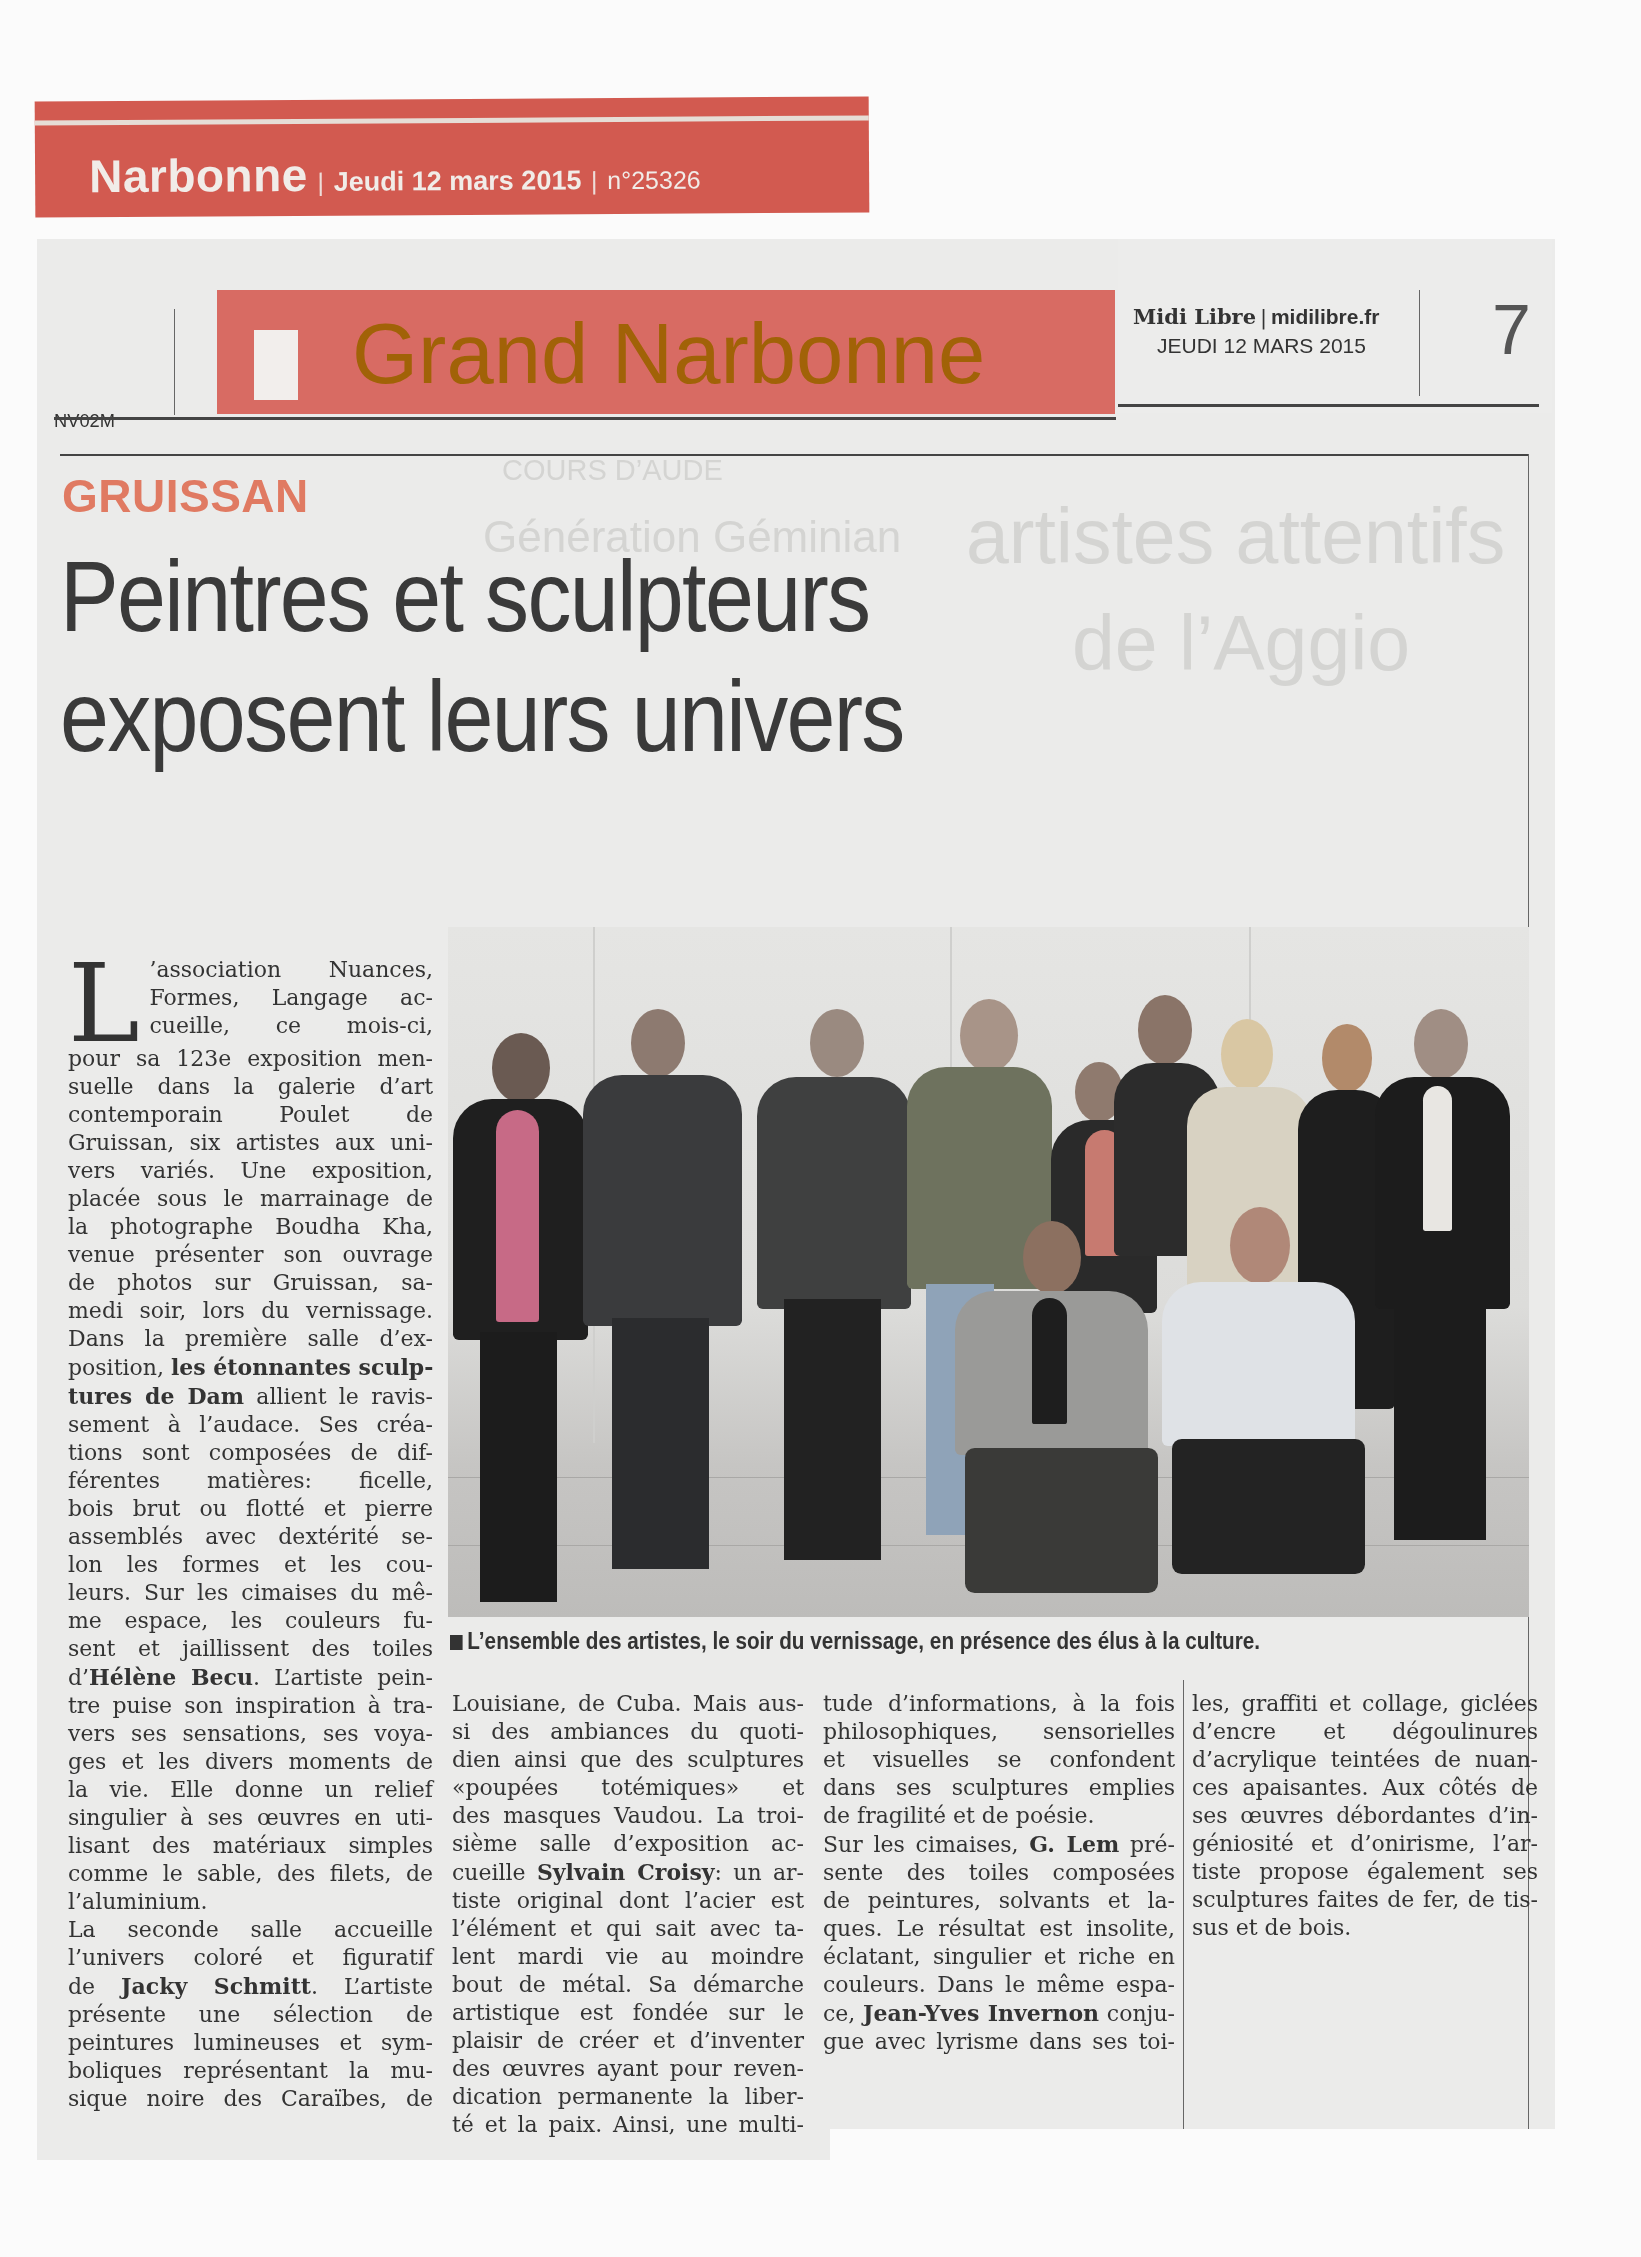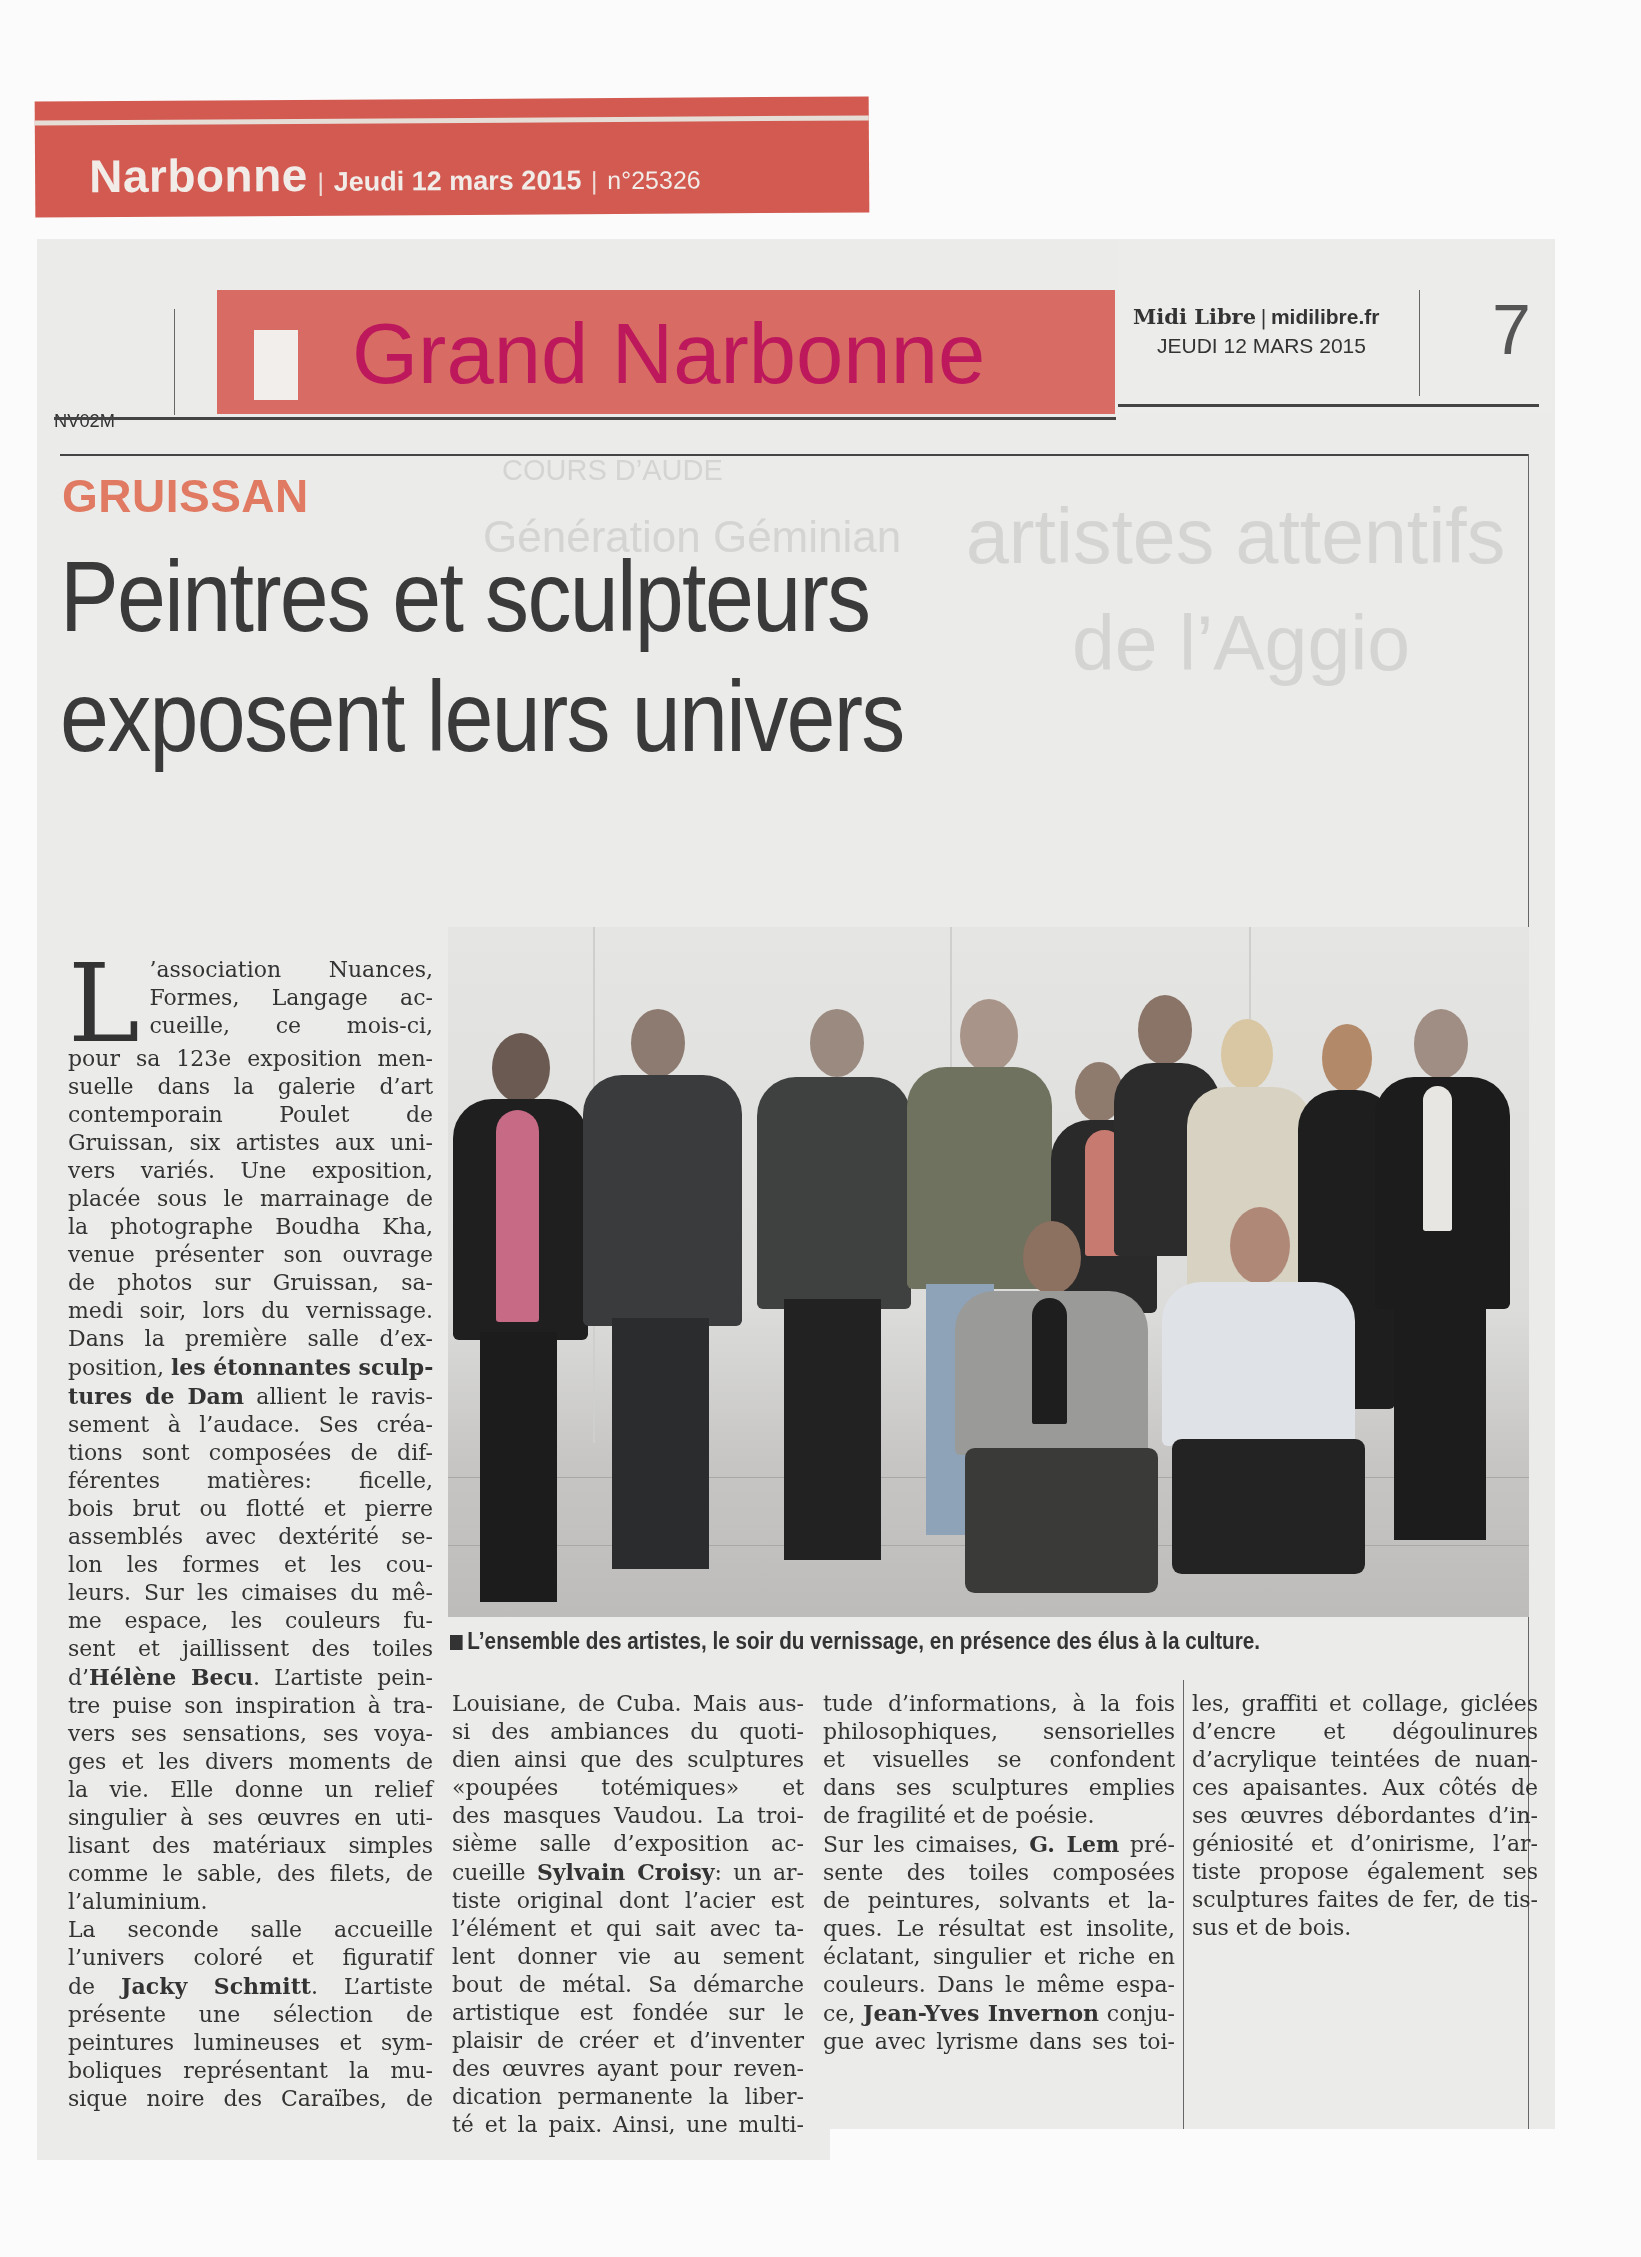--- a/index.html
+++ b/index.html
@@ -40,21 +40,21 @@
     position: absolute; left: 830px; top: 1989px; width: 811px; height: 290px; background: #fbfbfb;
   }
   .header-bar {
     position: absolute; left: 217px; top: 290px; width: 898px; height: 124px;
     background: #d86b63;
   }
   .header-square {
     position: absolute; left: 254px; top: 330px; width: 44px; height: 70px; background: #f2eeec;
   }
   .header-title {
-    position: absolute; left: 352px; top: 305px; color: #be185d;
+    position: absolute; left: 352px; top: 305px; color: #a16207;
     font-family: "Liberation Sans", sans-serif; font-size: 85px; line-height: 97px;
     white-space: nowrap;
   }
   .edition-code {
     position: absolute; left: 54px; top: 394px; font-family: "Liberation Sans", sans-serif;
     font-size: 18.3px; color: #333; margin-top: 16px;
   }
   .vline { position: absolute; width: 1px; background: #666; }
   .hrule { position: absolute; height: 2.9px; background: #444; }
   .masthead-box {
@@ -299,21 +299,21 @@
 <div class="col col2">
   <span class="ln">Louisiane, de Cuba. Mais aus-</span>
   <span class="ln">si des ambiances du quoti-</span>
   <span class="ln">dien ainsi que des sculptures</span>
   <span class="ln">«poupées totémiques» et</span>
   <span class="ln">des masques Vaudou. La troi-</span>
   <span class="ln">sième salle d’exposition ac-</span>
   <span class="ln">cueille <b>Sylvain Croisy</b>: un ar-</span>
   <span class="ln">tiste original dont l’acier est</span>
   <span class="ln">l’élément et qui sait avec ta-</span>
-  <span class="ln">lent donner vie au sement</span>
+  <span class="ln">lent mardi vie au moindre</span>
   <span class="ln">bout de métal. Sa démarche</span>
   <span class="ln">artistique est fondée sur le</span>
   <span class="ln">plaisir de créer et d’inventer</span>
   <span class="ln">des œuvres ayant pour reven-</span>
   <span class="ln">dication permanente la liber-</span>
   <span class="ln">té et la paix. Ainsi, une multi-</span>
 </div>
 
 <div class="col col3">
   <span class="ln">tude d’informations, à la fois</span>

